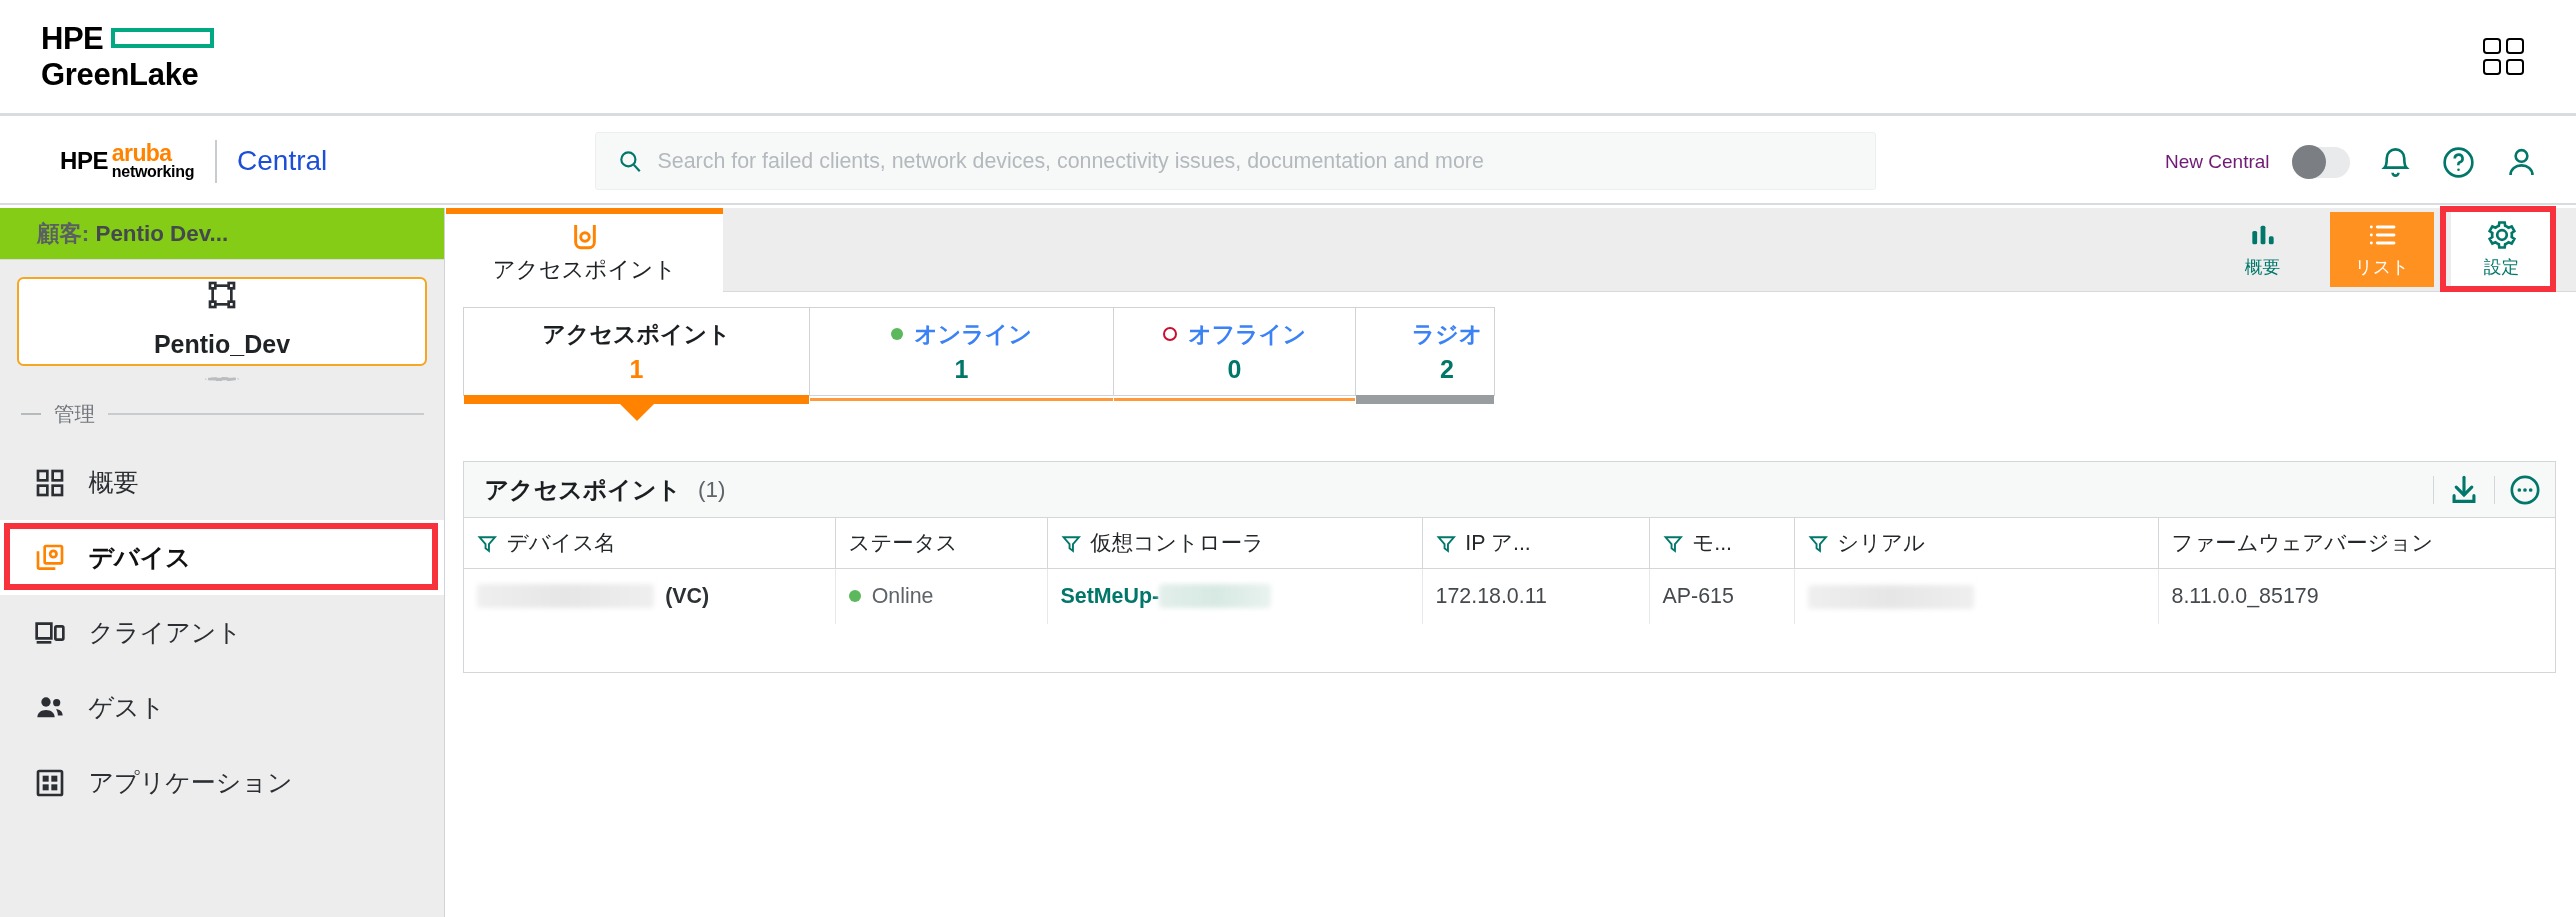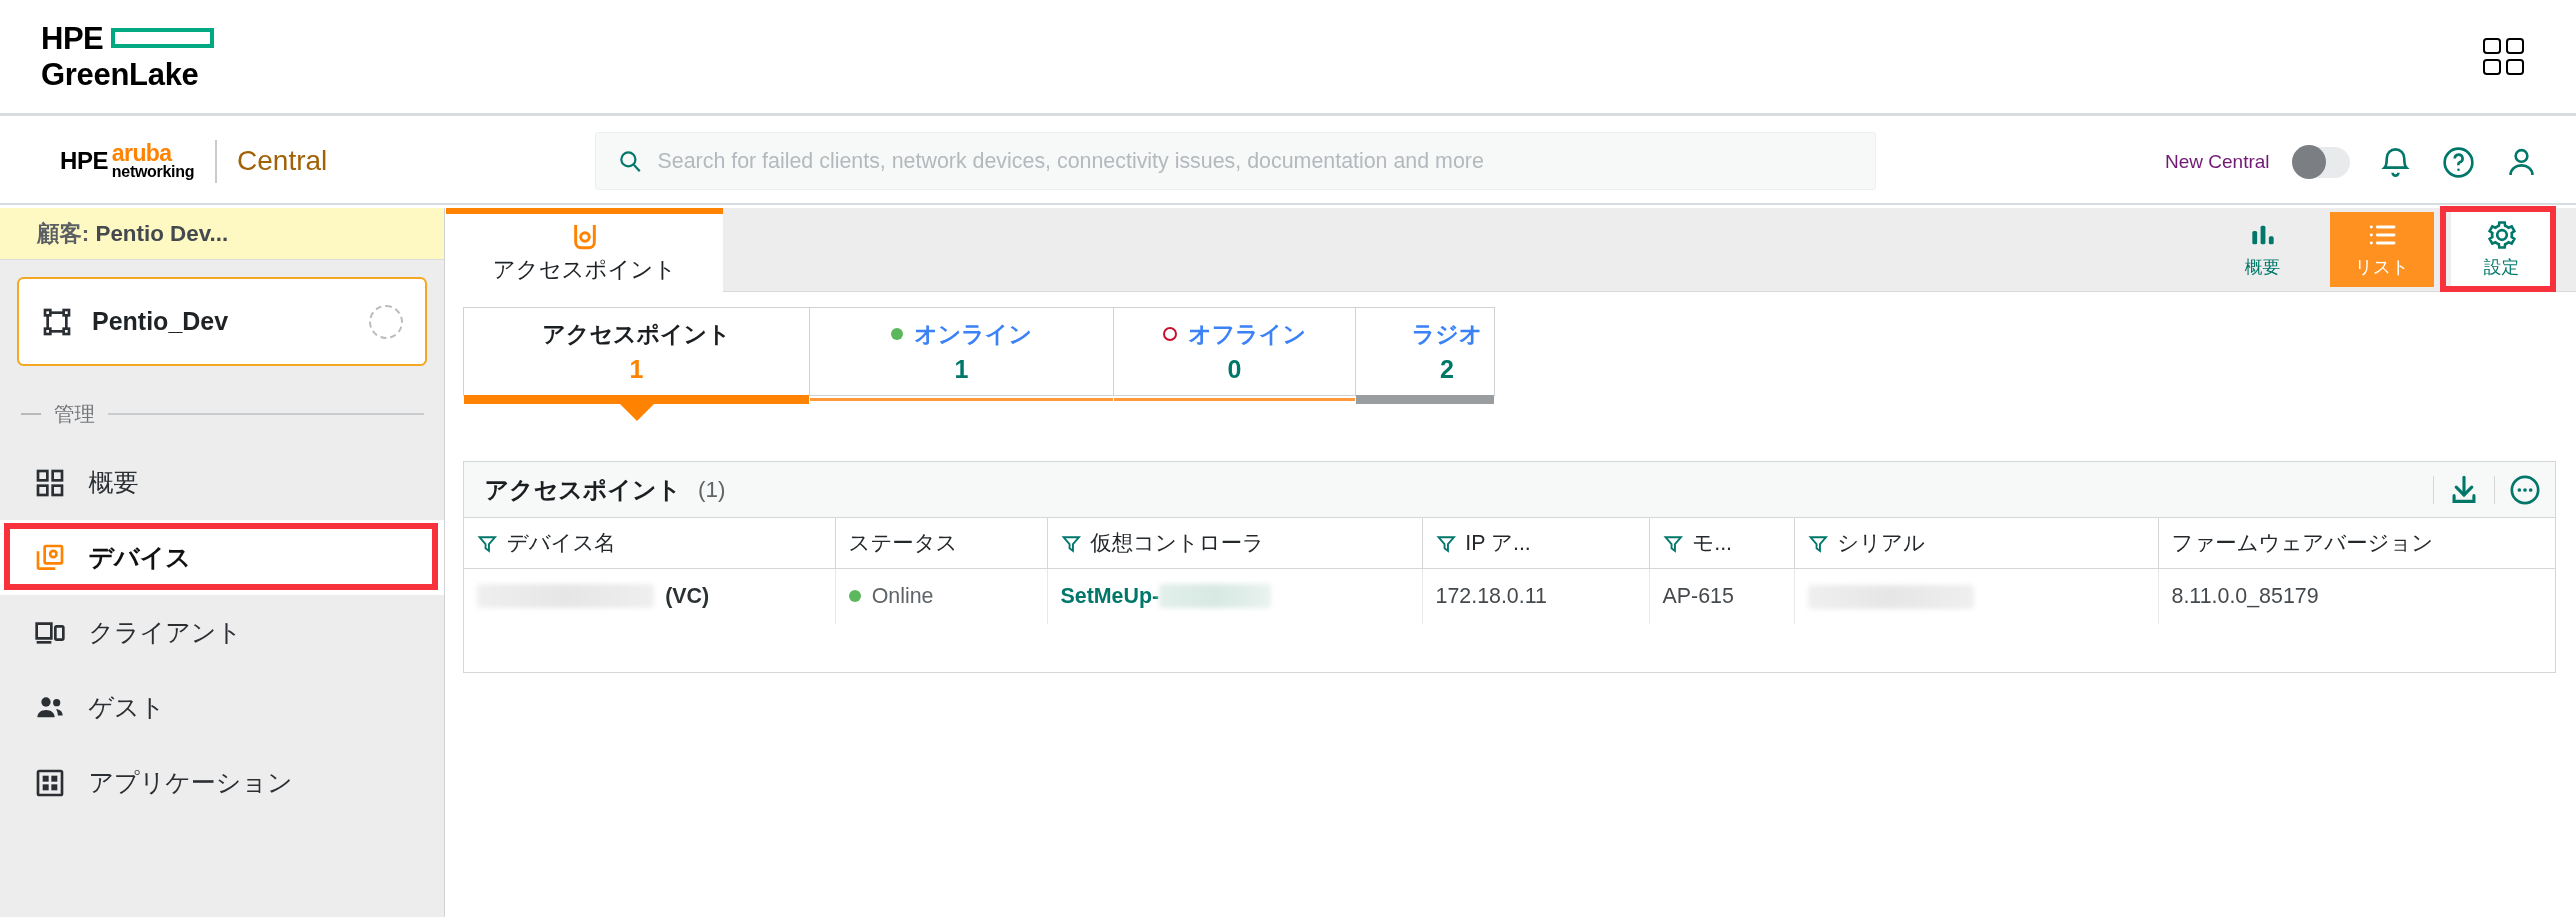--- a/index.html
+++ b/index.html
@@ -36,21 +36,21 @@
     position: absolute; left: 0; top: 119px; width: 2576px; height: 86px;
     background: #fff; border-bottom: 2.8px solid #d9dcde;
     display: flex; align-items: center;
   }
   .ac-logo { display: flex; align-items: center; margin-left: 60px; }
   .ac-hpe { font-weight: bold; font-size: 24px; color: #000; letter-spacing: -0.4px; }
   .ac-aruba { display: flex; flex-direction: column; margin-left: 3.7px; line-height: 1; }
   .ac-aruba-top { font-size: 23px; font-weight: bold; color: #ff8300; letter-spacing: -0.6px; }
   .ac-aruba-bot { font-size: 16px; font-weight: bold; color: #000; letter-spacing: -0.3px; margin-top: -1.9px;}
   .ac-div { width: 1.9px; height: 43px; background: #c9cccf; margin: 0 20.5px; }
-  .ac-central { font-size: 28px; color: #a16207; font-weight: 400; }
+  .ac-central { font-size: 28px; color: #1d4ed8; font-weight: 400; }
 
   .search-box {
     position: absolute; left: 595px; top: 13px; width: 1281px; height: 58px;
     background: #f7f8f8; border: 0.9px solid #eceff1; border-radius: 2.8px;
     display: flex; align-items: center; padding-left: 20.5px; gap: 15px;
   }
   .search-placeholder { color: #b4b9bd; font-size: 21.4px; }
 
   .ac-right { position: absolute; right: 37px; top: 0; height: 86px; display: flex; align-items: center; gap: 28px; }
   .newcentral-label { font-size: 19px; color: #701a75; }
@@ -64,29 +64,29 @@
   }
   .ac-icon { width: 35px; height: 35px; color: #01776a; }
   .ac-icon svg { width: 100%; height: 100%; display: block; }
 
   
   .sidebar {
     position: absolute; left: 0; top: 208px; width: 445px; height: 709px;
     background: #ededed; border-right: 1.9px solid #d0d3d6;
   }
   .cust-bar {
-    height: 52px; background: #fef9c3; display: flex; align-items: center;
+    height: 52px; background: #84cc16; display: flex; align-items: center;
     padding-left: 37px; border-bottom: 0.9px solid #dadcde;
   }
   .cust-text { font-size: 22.4px; font-weight: bold; color: #5a5f63; }
   .cust-text b { color: #44494d; }
   .site-card {
     margin: 17px 17px 0 17px; height: 89px; background: #fff;
     border: 2.8px solid #f5a623; border-radius: 6.5px;
-    display: flex; align-items: center; padding: 0 22.4px; gap: 18.6px;
+    display: flex; align-items: center; padding: 0 22.4px; gap: 18.6px; flex-direction: column;
   }
   .site-icon { width: 32px; height: 32px; color: #2b2f33; }
   .site-icon svg { width: 100%; height: 100%; display: block; }
   .site-name { font-size: 25px; font-weight: bold; color: #1f2326; flex: 1; }
   .spinner {
     width: 34px; height: 34px; border-radius: 50%;
     border: 2.8px dashed #b9bdc0;
   }
   .sec-head {
     display: flex; align-items: center; gap: 13px; margin: 34px 20.5px 0 20.5px;

